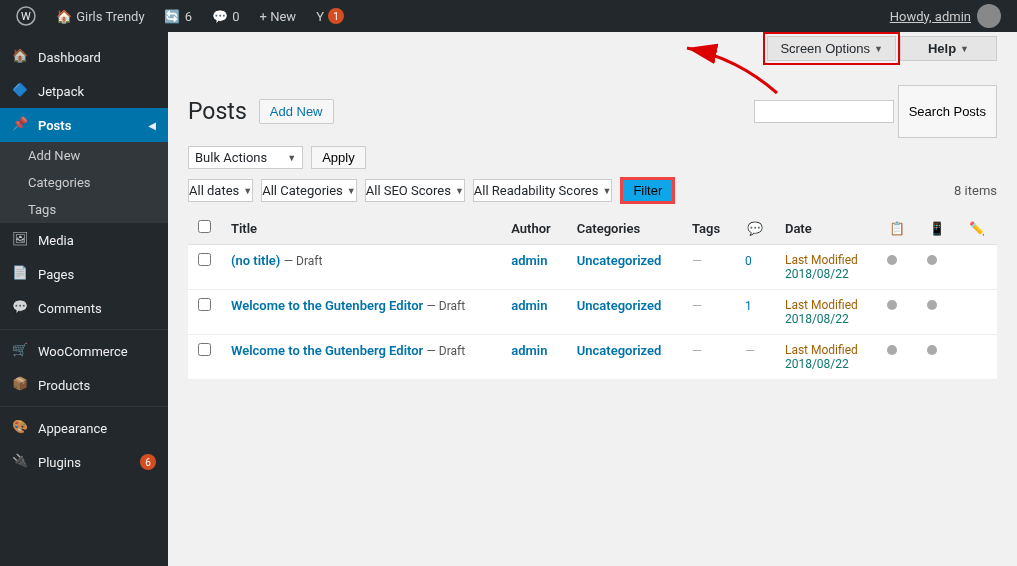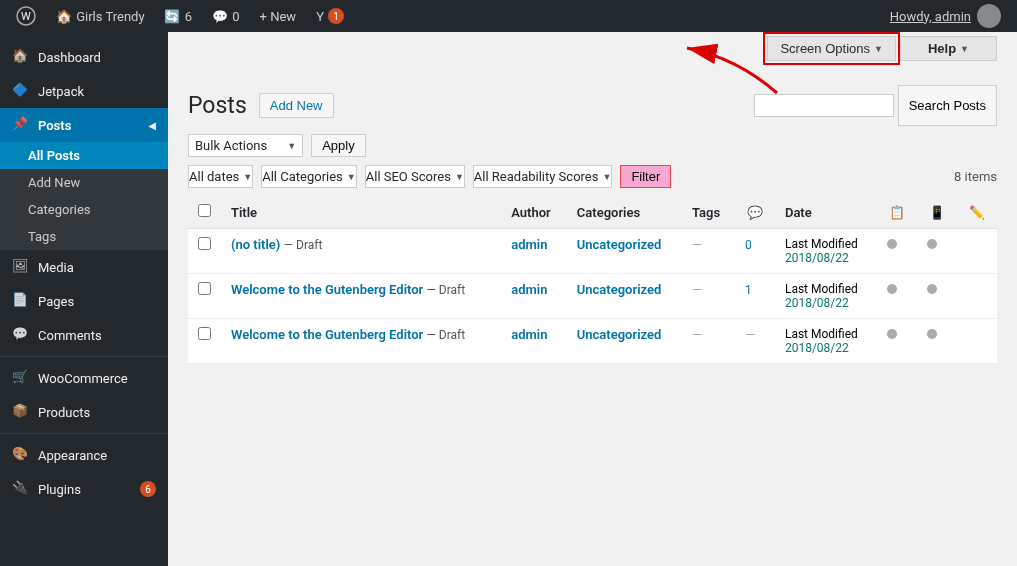--- a/index.html
+++ b/index.html
@@ -107,49 +107,49 @@
 
     
     .column-filters {
       padding: 0 20px 8px 20px; display: flex; align-items: center; gap: 8px; flex-wrap: wrap;
     }
     .col-filter-select {
       border: 1px solid #ccc; padding: 3px 0; background: #fff;
       font-size: 13px; cursor: pointer; display: flex; align-items: center; gap: 4px;
     }
     .filter-btn {
-      border: 1px solid #ef4444; padding: 3px 10px; background: #f9a8d4;
+      border: 3px solid #ef4444; padding: 3px 10px; background: #0ea5e9;
       font-size: 13px; cursor: pointer;
     }
     .items-count { margin-left: auto; font-size: 13px; color: #555; }
 
     
     .search-bar { display: flex; align-items: center; gap: 4px; margin-left: auto; }
     .search-input {
       border: 1px solid #ccc; padding: 3px 8px; font-size: 13px; width: 140px;
     }
     .search-btn {
-      border: 1px solid #ccc; padding: 12px 10px; background: #f7f7f7;
+      border: 1px solid #ccc; padding: 18px 10px; background: #f7f7f7;
       font-size: 13px; cursor: pointer;
     }
 
     
     .posts-table { width: 100%; padding: 0 20px; }
     table { width: 100%; border-collapse: collapse; background: #fff; }
     thead th {
       background: #f1f1f1; border-bottom: 1px solid #e1e1e1;
       padding: 8px 10px; text-align: left; font-size: 13px; font-weight: 600; color: #23282d;
     }
     thead th.center { text-align: center; }
     tbody tr { border-bottom: 1px solid #eee; }
     tbody td { padding: 8px 10px; vertical-align: top; font-size: 13px; color: #555; }
     tbody td a { color: #0073aa; text-decoration: none; font-weight: 600; }
     .post-status { color: #555; font-size: 12px; }
     .date-cell { font-size: 12px; color: #555; }
-    .date-cell .date-label { color: #000000; }
+    .date-cell .date-label { color: #a16207; }
     .date-cell .date-val { color: #0f766e; }
     .dot-circle {
       width: 10px; height: 10px; border-radius: 50%; background: #888; display: inline-block;
     }
     .dot-circle.grey { background: #aaa; }
     .checkbox-col { width: 24px; }
     .comment-count { color: #0073aa; font-size: 12px; }
     .em-dash { color: #aaa; }
 
     
@@ -210,23 +210,20 @@
     <div class="menu-item">
       <span class="icon">🔷</span>
       <span>Jetpack</span>
     </div>
     <div class="menu-item posts-active-parent">
       <span class="icon">📌</span>
       <span style="color:#fff;font-weight:600;">Posts</span>
       <span style="margin-left:auto;color:#eee;font-size:10px;">◀</span>
     </div>
     <div class="submenu">
-      <div class="menu-item" style="background:#0085ba;color:#fff;font-weight:600;">
-        <span>All Posts</span>
-      </div>
       <div class="menu-item" style="color:#ccc;">
         <span>Add New</span>
       </div>
       <div class="menu-item" style="color:#ccc;">
         <span>Categories</span>
       </div>
       <div class="menu-item" style="color:#ccc;">
         <span>Tags</span>
       </div>
     </div>

